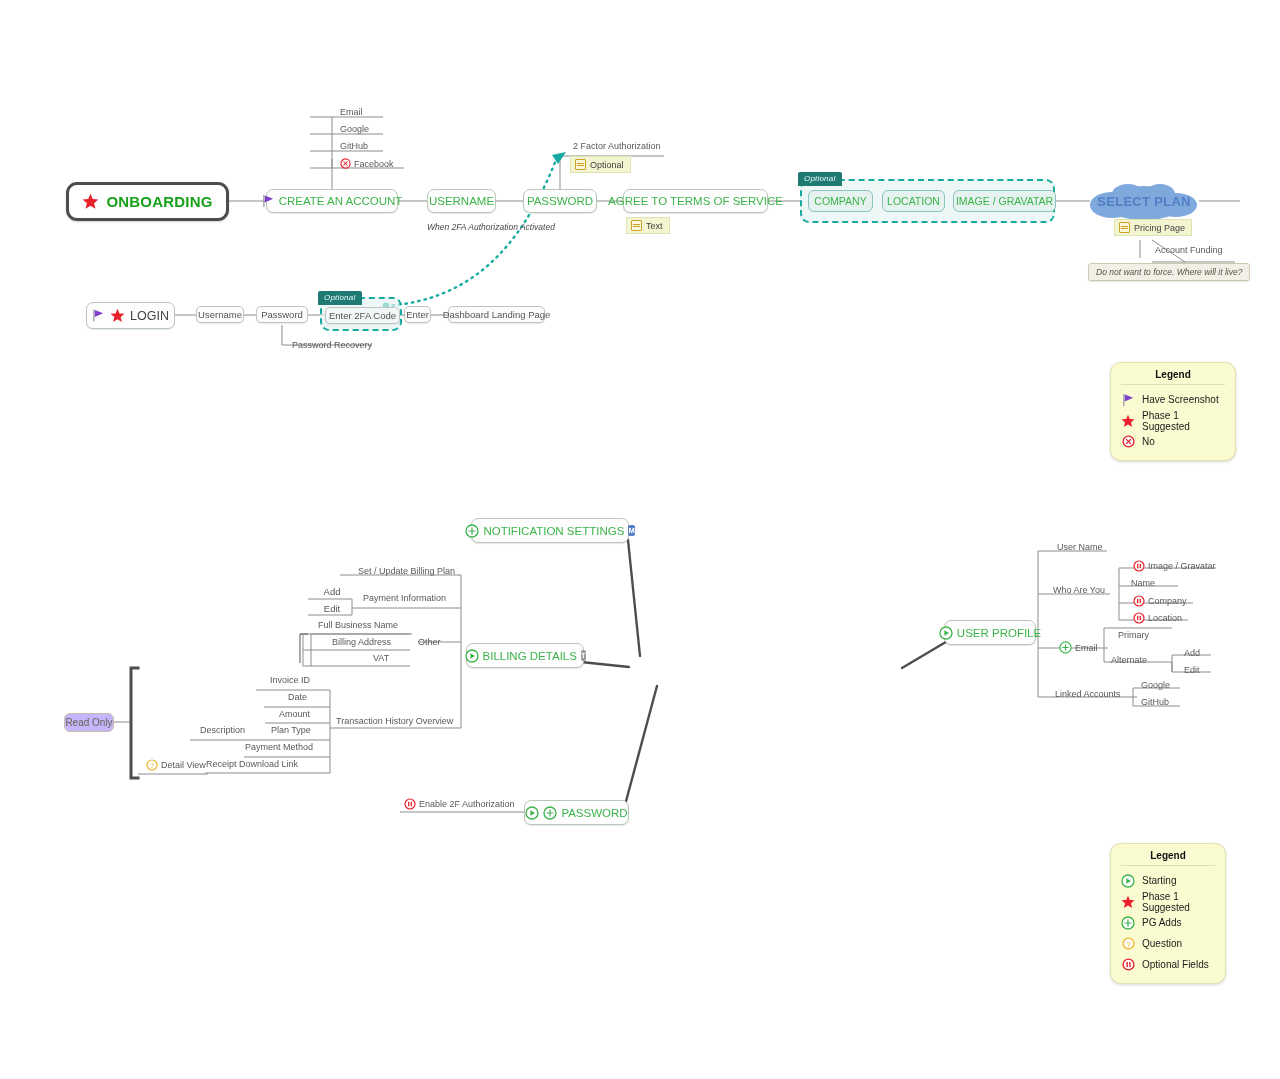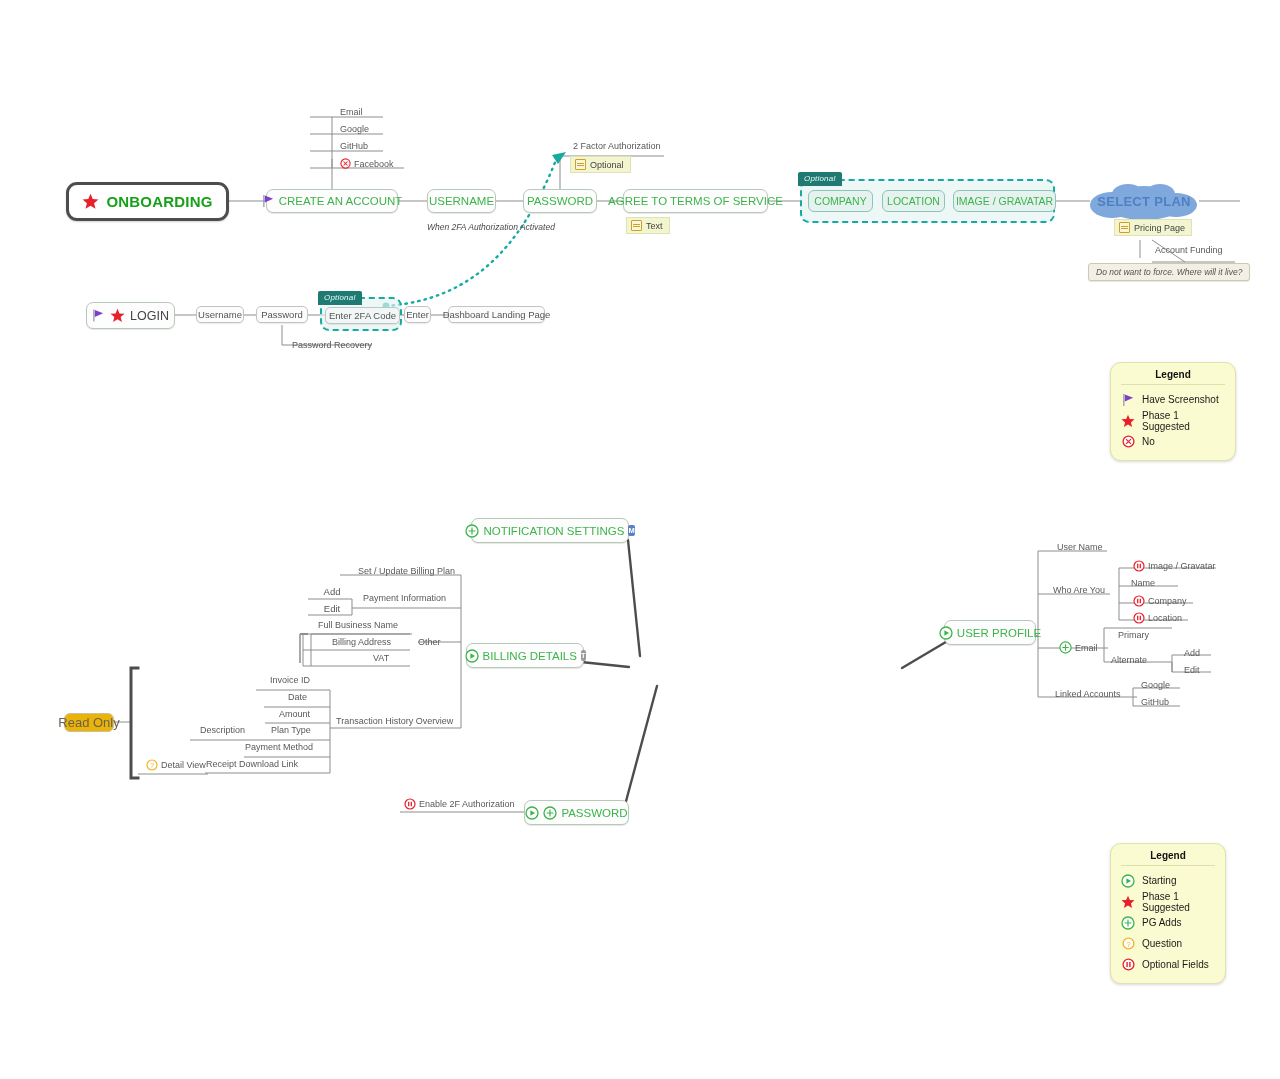--- a/index.html
+++ b/index.html
@@ -26,22 +26,22 @@
   
   .pill{border:1px solid #c3c3c3;border-radius:5px;background:#fcfcfc;
         color:#555;font-size:9.5px;padding:0 6px;
         box-shadow:0 1px 1px rgba(0,0,0,.08);}
 
   
   .tealbox{border:1px solid #8cc4bb;border-radius:6px;background:#e6f2f0;
            color:#3cb44a;font-size:10.5px;padding:0 9px;}
 
   
-  .beige{border:1px solid #c9bfa8;border-radius:6px;background:#eab308;
-         color:#6a6253;font-size:13px;padding:0 7px;}
+  .beige{border:1px solid #c9bfa8;border-radius:6px;background:#c4b5fd;
+         color:#6a6253;font-size:10px;padding:0 7px;}
 
   
   .leaf{position:absolute;font-size:9px;color:#595959;white-space:nowrap;
         display:flex;align-items:center;gap:3px;}
 
   
   .note{position:absolute;background:#f2f5cf;border:1px solid #dfe3b4;
         font-size:9px;color:#444;display:flex;align-items:center;gap:4px;
         padding:2px 6px 2px 4px;white-space:nowrap;}
 

